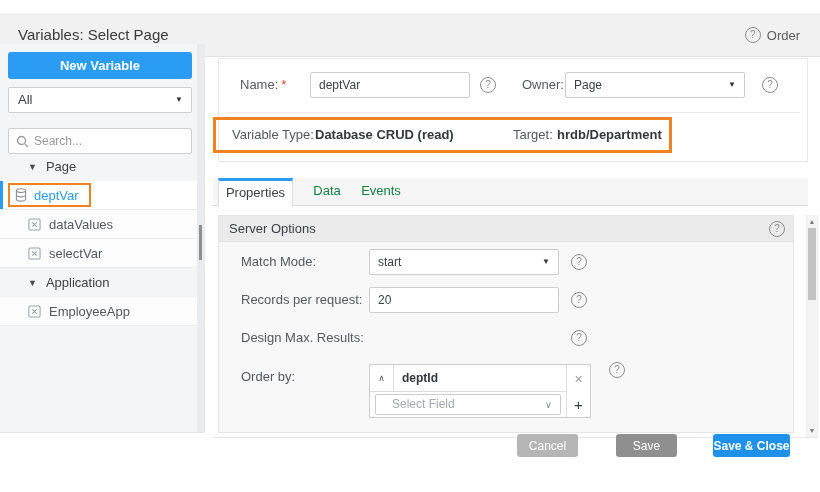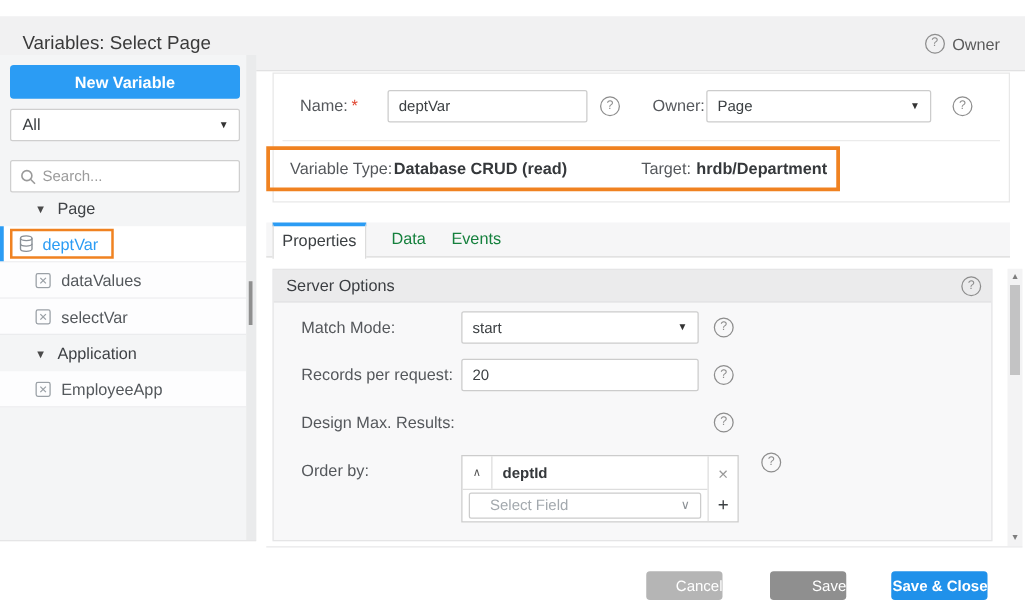--- a/index.html
+++ b/index.html
@@ -125,34 +125,34 @@
 
   
   .vsb { position:absolute; left:806px; top:215px; width:12px; height:222px; background:#f3f3f4; }
   .vsb .a { position:absolute; left:0; width:12px; text-align:center; font-size:7px; color:#7d7d7d; }
   .vsb .a.up { top:3px; } .vsb .a.dn { bottom:3px; }
   .vsb .thumb { position:absolute; left:2px; top:13px; width:8px; height:72px; background:#c3c3c4; }
 
   .hr-bottom { position:absolute; left:213px; top:437px; width:605px; height:1px; background:#e8e8e9; }
 
   
-  .fbtn { position:absolute; top:457px; height:23px; border:none; border-radius:3px;
-    color:#fff; font-size:12px; font-family:inherit; cursor:pointer;text-align:right; }
+  .fbtn { position:absolute; top:434px; height:23px; border:none; border-radius:3px;
+    color:#fff; font-size:12px; font-family:inherit; cursor:pointer; }
   .fbtn.cancel { left:517px; width:61px; background:#b5b5b5; }
   .fbtn.save   { left:616px; width:61px; background:#8f8f8f; }
   .fbtn.saveclose { left:713px; width:77px; background:#2091ea; font-weight:bold; }
 </style>
 </head>
 <body>
 
 <div class="topbar">
   <span class="title">Variables: Select Page</span>
   <div class="help">
     <span class="qicon">?</span>
-    <span>Owner</span>
+    <span>Order</span>
   </div>
 </div>
 
 <div class="sidebar">
   <button class="btn-new">New Variable</button>
 
   <div class="sb-select">
     <span>All</span>
     <span class="caret">▼</span>
   </div>

